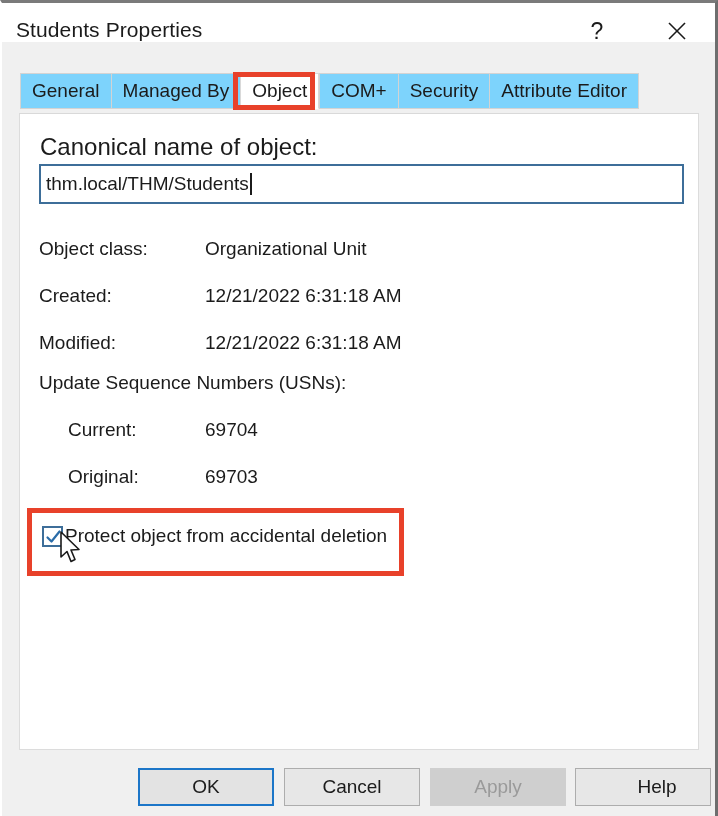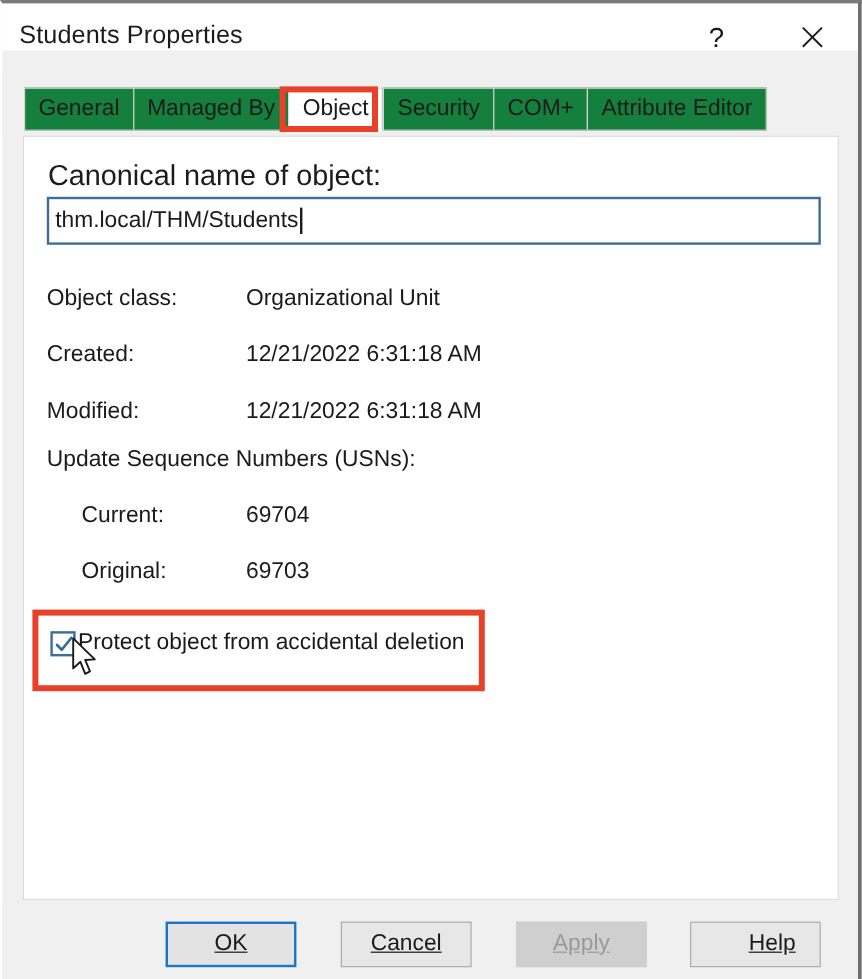--- a/index.html
+++ b/index.html
@@ -81,21 +81,21 @@
   }
   .tab {
     height: 36px;
     box-sizing: border-box;
     padding: 0 11px;
     display: flex;
     align-items: center;
     justify-content: center;
     font-size: 19px;
     color: #1b1b1b;
-    background: #15803d;
+    background: #7dd3fc;
     border: 1px solid #d3d3d3;
     border-right: none;
     white-space: nowrap;
   }
   .tab:last-child { border-right: 1px solid #d3d3d3; }
   .tab.active {
     background: #ffffff;
     border: 1px solid #d9d9d9;
     border-bottom-color: #ffffff;
   }
@@ -231,31 +231,30 @@
     position: absolute;
     left: 0;
     top: 747px;
     width: 713px;
     height: 69px;
     background: #f0f0f0;
   }
   .dlg-button {
     position: absolute;
     top: 18px;
-    width: 109px;
+    width: 136px;
     height: 38px;
     box-sizing: border-box;
     background: #e7e7e7;
     border: 1px solid #adadad;
     display: flex;
     align-items: center;
     justify-content: center;
     font-size: 19px;
     color: #1b1b1b;
-    text-decoration: underline;
   }
   #ok-button {
     left: 136px;
     border: 2px solid #1c76c8;
     background: #e3e3e3;
   }
   #cancel-button { left: 282px; }
   #apply-button  {
     left: 428px;
     background: #cfcfcf;
@@ -280,22 +279,22 @@
         <line x1="19" y1="3" x2="3" y2="19" stroke="#1a1a1a" stroke-width="1.6"></line>
       </svg>
     </div>
   </div>
 
   <div id="tab-strip">
     <div id="tab-list">
       <div class="tab">General</div>
       <div class="tab">Managed By</div>
       <div class="tab active">Object</div>
+      <div class="tab">COM+</div>
       <div class="tab">Security</div>
-      <div class="tab">COM+</div>
       <div class="tab">Attribute Editor</div>
     </div>
   </div>
   <div id="object-tab-highlight"></div>
 
   <div id="tab-page">
 
     <div id="canonical-name-label">Canonical name of object:</div>
 
     <div id="canonical-name-input">

